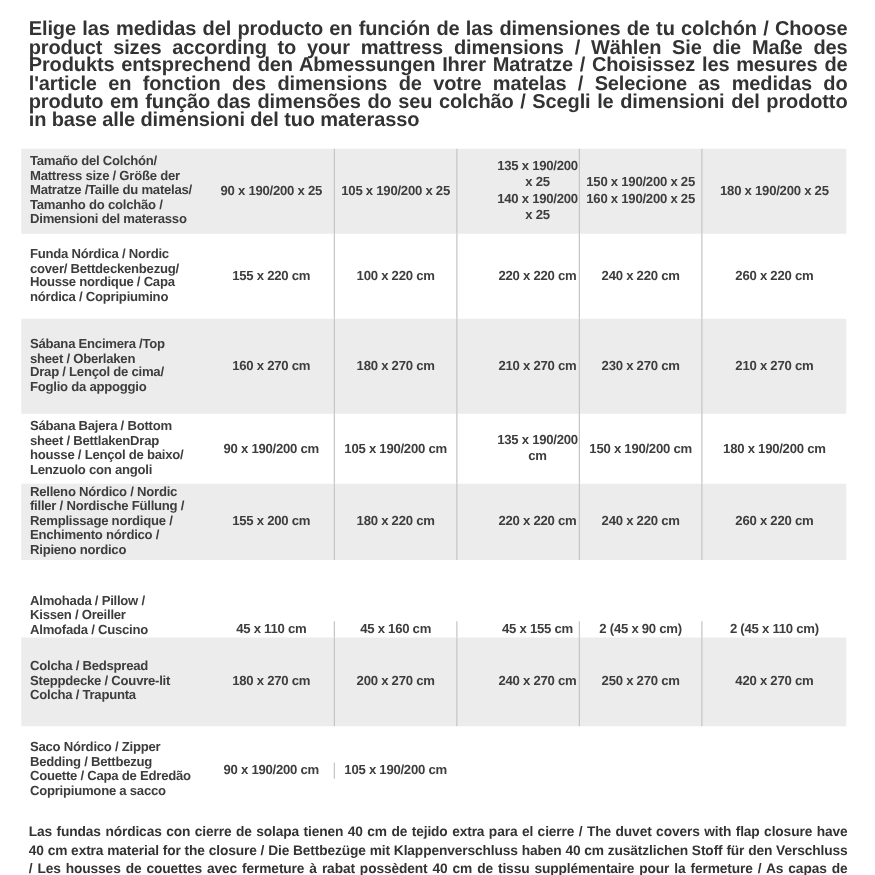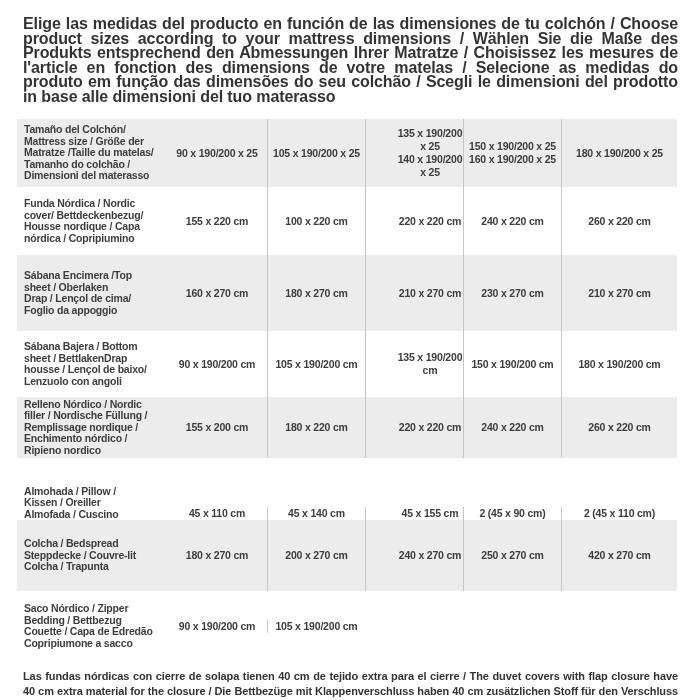--- a/index.html
+++ b/index.html
@@ -55,21 +55,21 @@
   .cell-data + .cell-data{border-left:1px solid #c6c6c6;}
   .c1{width:100px;}
   .c2{width:98px;}
   .c3{width:98px;padding-left:31px;}
   .c4{width:98px;}
   .c5{width:116px;}
 
   .r1{height:68px;}
   .r2{height:68px;}
   .r3{height:76px;}
-  .r4{height:66px;}
+  .r4{height:56px;}
   .r5{height:61px;}
   .r6{height:62px;align-items:flex-end;}
   .r7{height:71px;}
   .r8{height:70px;align-items:center;}
 
   .footnote{
     margin:8px 22px 0 23px;
     font-size:11px;
     font-weight:bold;
     line-height:14.5px;
@@ -149,21 +149,21 @@
       <div class="cell cell-data c3">220 x 220 cm</div>
       <div class="cell cell-data c4">240 x 220 cm</div>
       <div class="cell cell-data c5">260 x 220 cm</div>
     </div>
 
     <div class="trow r6">
       <div class="cell cell-label">Almohada  / Pillow /
 Kissen / Oreiller
 Almofada / Cuscino</div>
       <div class="cell cell-data c1">45 x 110 cm</div>
-      <div class="cell cell-data c2">45 x 140 cm</div>
+      <div class="cell cell-data c2">45 x 160 cm</div>
       <div class="cell cell-data c3">45 x 155 cm</div>
       <div class="cell cell-data c4">2 (45 x 90 cm)</div>
       <div class="cell cell-data c5">2 (45 x 110 cm)</div>
     </div>
 
     <div class="trow striped r7">
       <div class="cell cell-label">Colcha / Bedspread
 Steppdecke / Couvre-lit
 Colcha / Trapunta</div>
       <div class="cell cell-data c1">180 x 270 cm</div>

